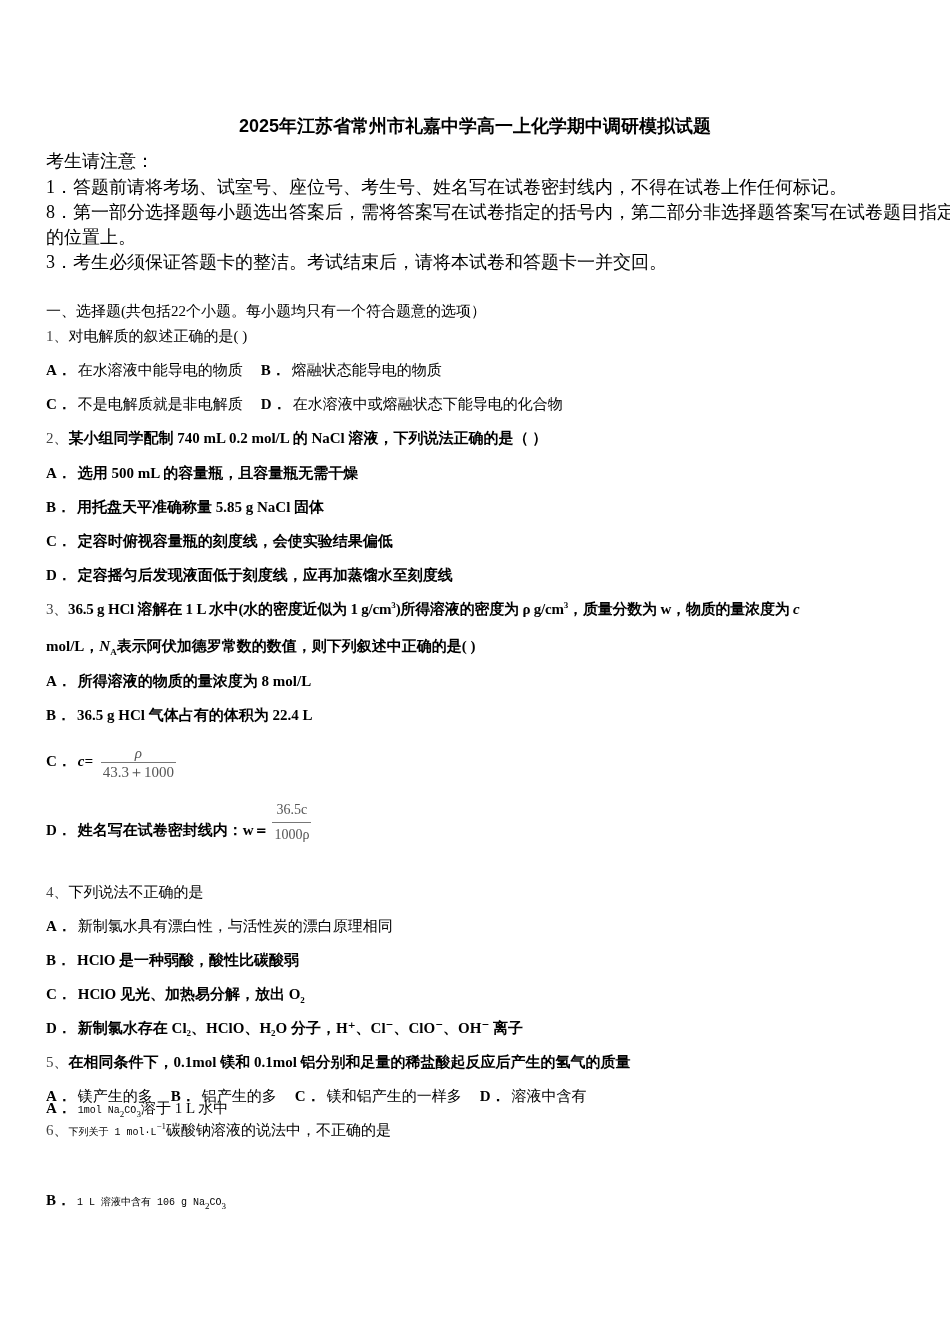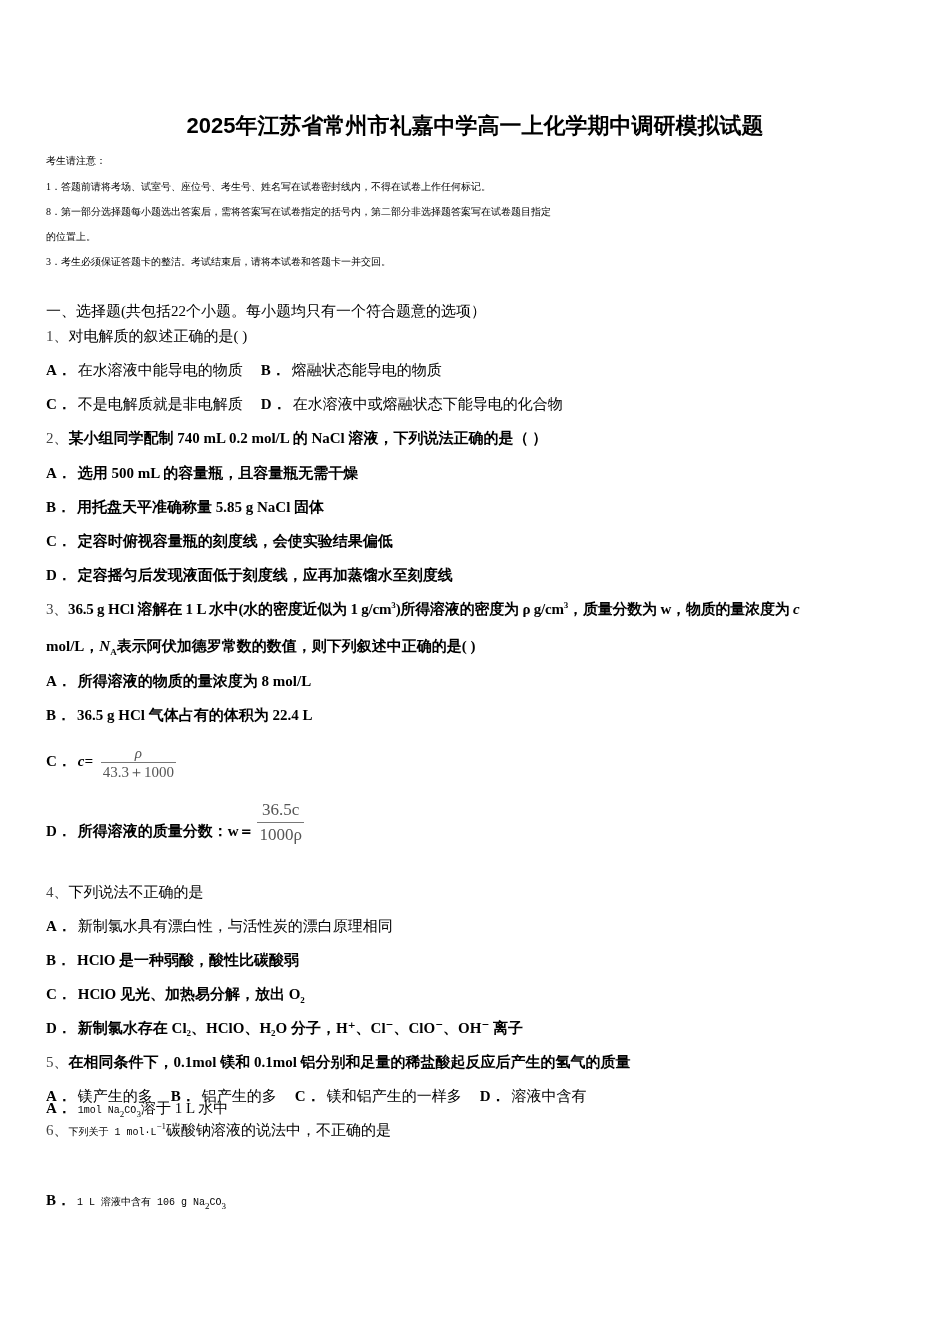--- a/index.html
+++ b/index.html
@@ -5,23 +5,23 @@
   html, body { margin: 0; padding: 0; background: #ffffff; }
   body {
     width: 950px; height: 1344px; position: relative; overflow: hidden;
     font-family: "Liberation Serif", "DejaVu Serif", serif;
     color: #000;
   }
   .line { position: absolute; left: 46px; font-size: 15px; line-height: 20px; white-space: nowrap; }
   .title {
     position: absolute; left: 0; width: 950px; top: 113px; text-align: center;
     font-family: "Liberation Sans", "DejaVu Sans", sans-serif;
-    font-weight: bold; font-size: 22px; line-height: 26px;
+    font-weight: bold; font-size: 18px; line-height: 26px;
   }
-  .notice { font-size: 10px; }
+  .notice { font-size: 18px; }
   .b { font-weight: bold; }
   .num { color: #444; font-weight: normal; }
   .optl { font-weight: bold; margin-right: 6px; }
   .gap { display: inline-block; width: 18px; }
   sub, sup { font-size: 9px; line-height: 0; }
   .mono { font-family: "Liberation Mono", "DejaVu Sans Mono", monospace; font-size: 10px; }
   .frac {
     display: inline-block; vertical-align: middle; text-align: center;
     font-family: "Liberation Serif", serif; color: #555; font-weight: normal;
   }
@@ -83,22 +83,22 @@
     <span class="optl">B．</span><span>36.5 g HCl 气体占有的体积为 22.4 L</span>
   </div>
   <div class="line b" style="top:741px; line-height:40px">
     <span class="optl">C．</span><span class="ital">c=</span>
     <span class="frac" style="font-size:15px; line-height:18px; margin-left:4px">
       <span class="n ital">ρ</span>
       <span class="d">43.3＋1000</span>
     </span>
   </div>
   <div class="line b" style="top:798px; line-height:56px">
-    <span class="optl">D．</span><span>所得溶液的质量分数：w＝</span>
-    <span class="frac" style="font-size:17px; line-height:24px; vertical-align:-4px">
+    <span class="optl">D．</span><span>姓名写在试卷密封线内：w＝</span>
+    <span class="frac" style="font-size:14px; line-height:24px; vertical-align:-4px">
       <span class="n">36.5c</span>
       <span class="d">1000ρ</span>
     </span>
   </div>
 
   <div class="line" style="top:882px">
     <span class="num">4、</span><span>下列说法不正确的是</span>
   </div>
   <div class="line" style="top:916px">
     <span class="optl">A．</span><span>新制氯水具有漂白性，与活性炭的漂白原理相同</span>

